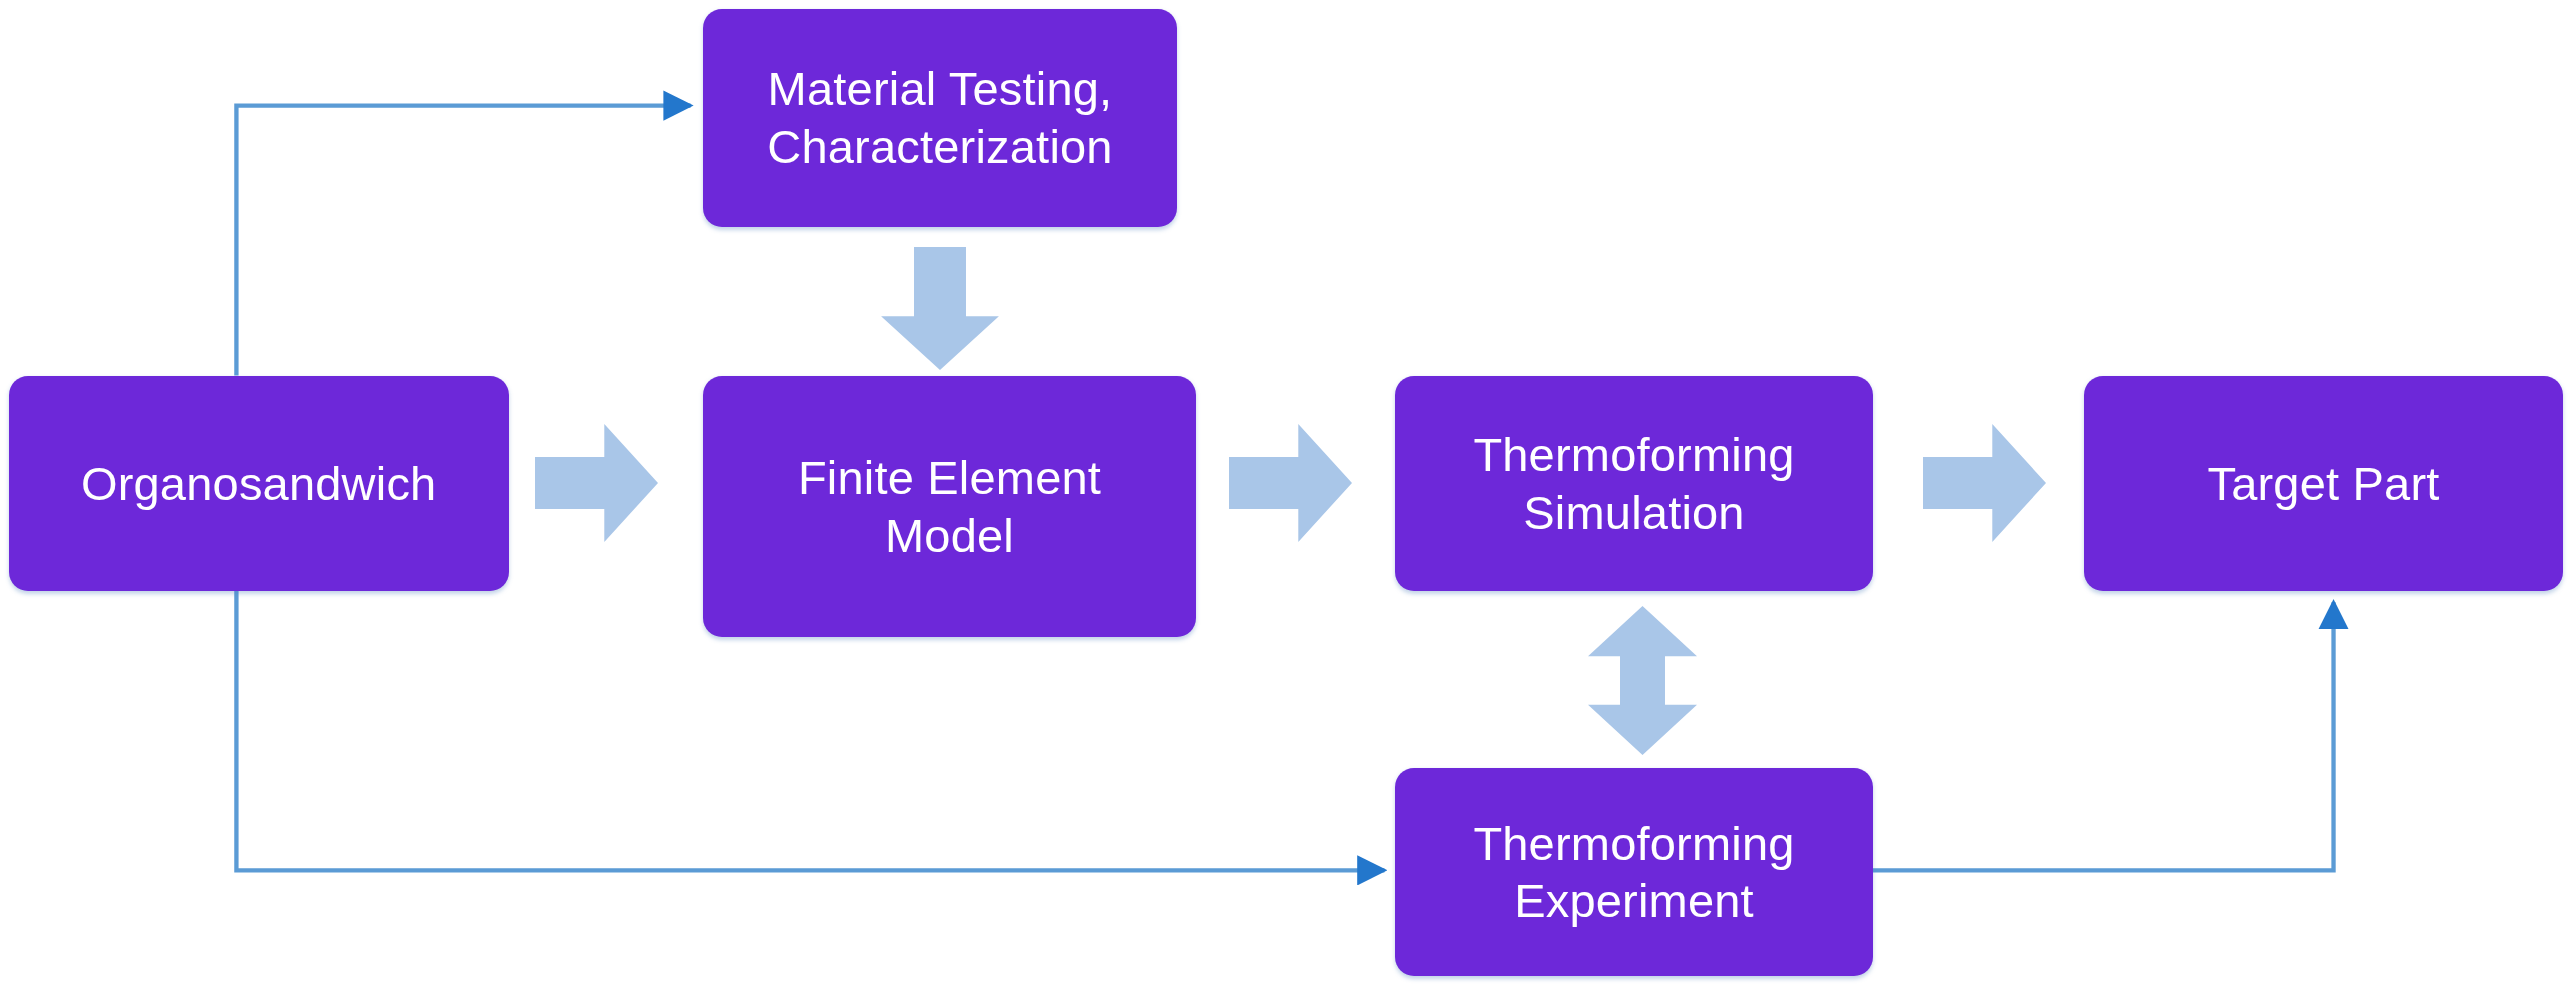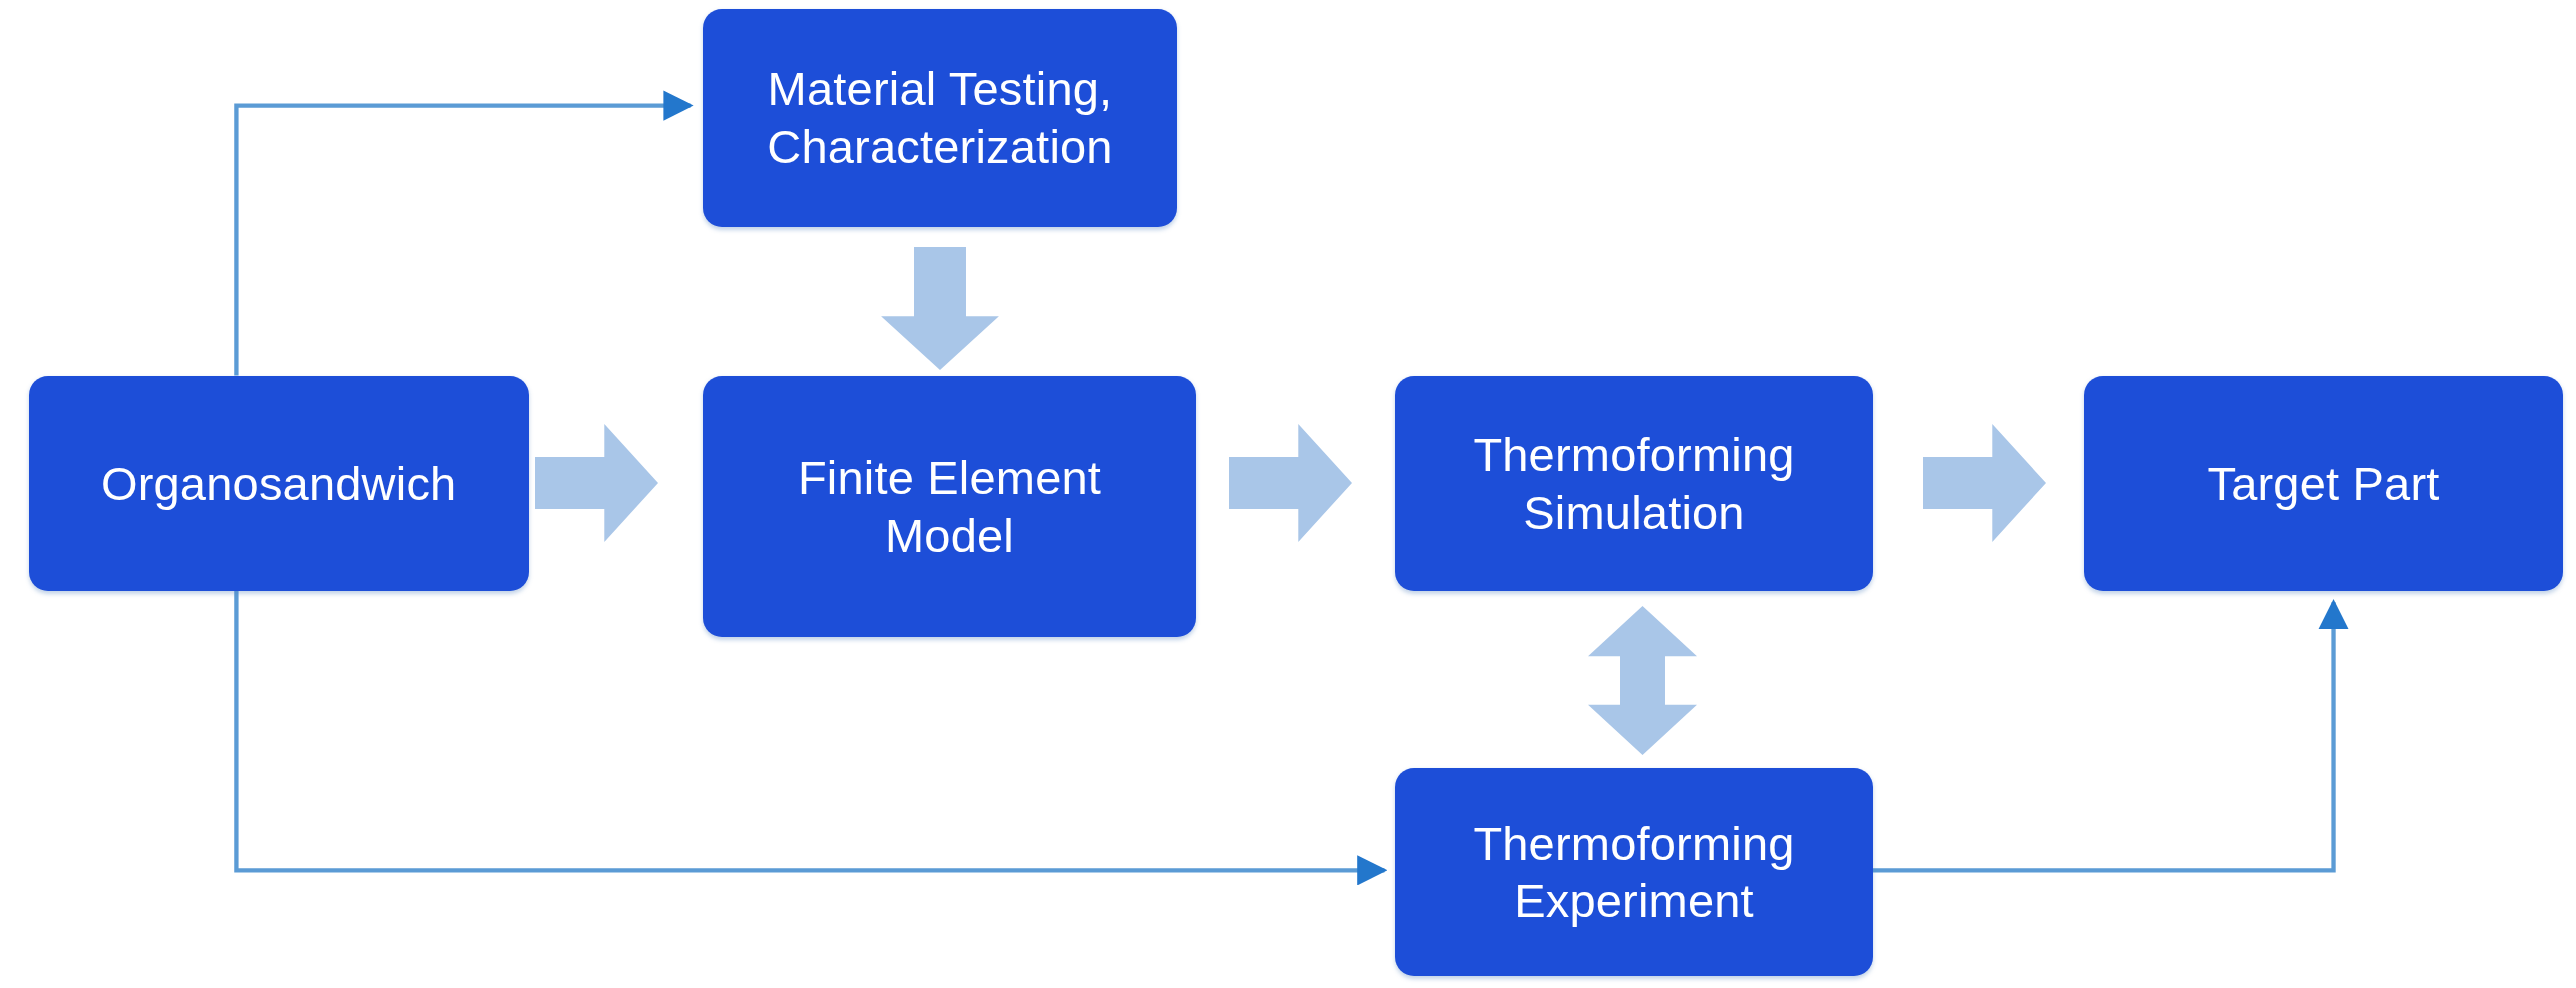--- a/index.html
+++ b/index.html
@@ -13,21 +13,21 @@
   #diagram-canvas {
     position: relative;
     width: 2576px;
     height: 988px;
     background: #ffffff;
     overflow: hidden;
   }
   .node-box {
     position: absolute;
     box-sizing: border-box;
-    background: #1d4ed8;
+    background: #6d28d9;
     border-radius: 19px;
     color: #ffffff;
     display: flex;
     align-items: center;
     justify-content: center;
     text-align: center;
     font-size: 47px;
     line-height: 1.22;
     font-weight: 400;
     letter-spacing: 0.2px;
@@ -88,21 +88,21 @@
     <path d="M 0 38 L 80 38 L 80 0 L 142 68 L 80 136 L 80 98 L 0 98 Z" fill="#A9C6E8"></path>
   </svg>
 
   <svg class="block-arrow" style="left:1588px; top:606px; width:109px; height:149px;" viewBox="0 0 126 172" xmlns="http://www.w3.org/2000/svg">
     <path d="M 63 0 L 126 58 L 89 58 L 89 114 L 126 114 L 63 172 L 0 114 L 37 114 L 37 58 L 0 58 Z" fill="#A9C6E8"></path>
   </svg>
 
   <div class="node-box" style="left:703px; top:8.7px; width:474px; height:218px;">Material Testing,
 Characterization</div>
 
-  <div class="node-box" style="left:8.7px; top:376px; width:500px; height:215px;margin-left:20px;">Organosandwich</div>
+  <div class="node-box" style="left:8.7px; top:376px; width:500px; height:215px;">Organosandwich</div>
 
   <div class="node-box" style="left:703px; top:376px; width:493px; height:261px;">Finite Element
 Model</div>
 
   <div class="node-box" style="left:1395px; top:376px; width:478px; height:215px;">Thermoforming
 Simulation</div>
 
   <div class="node-box" style="left:2084px; top:376px; width:479px; height:215px;">Target Part</div>
 
   <div class="node-box" style="left:1395px; top:768px; width:478px; height:208px;">Thermoforming

